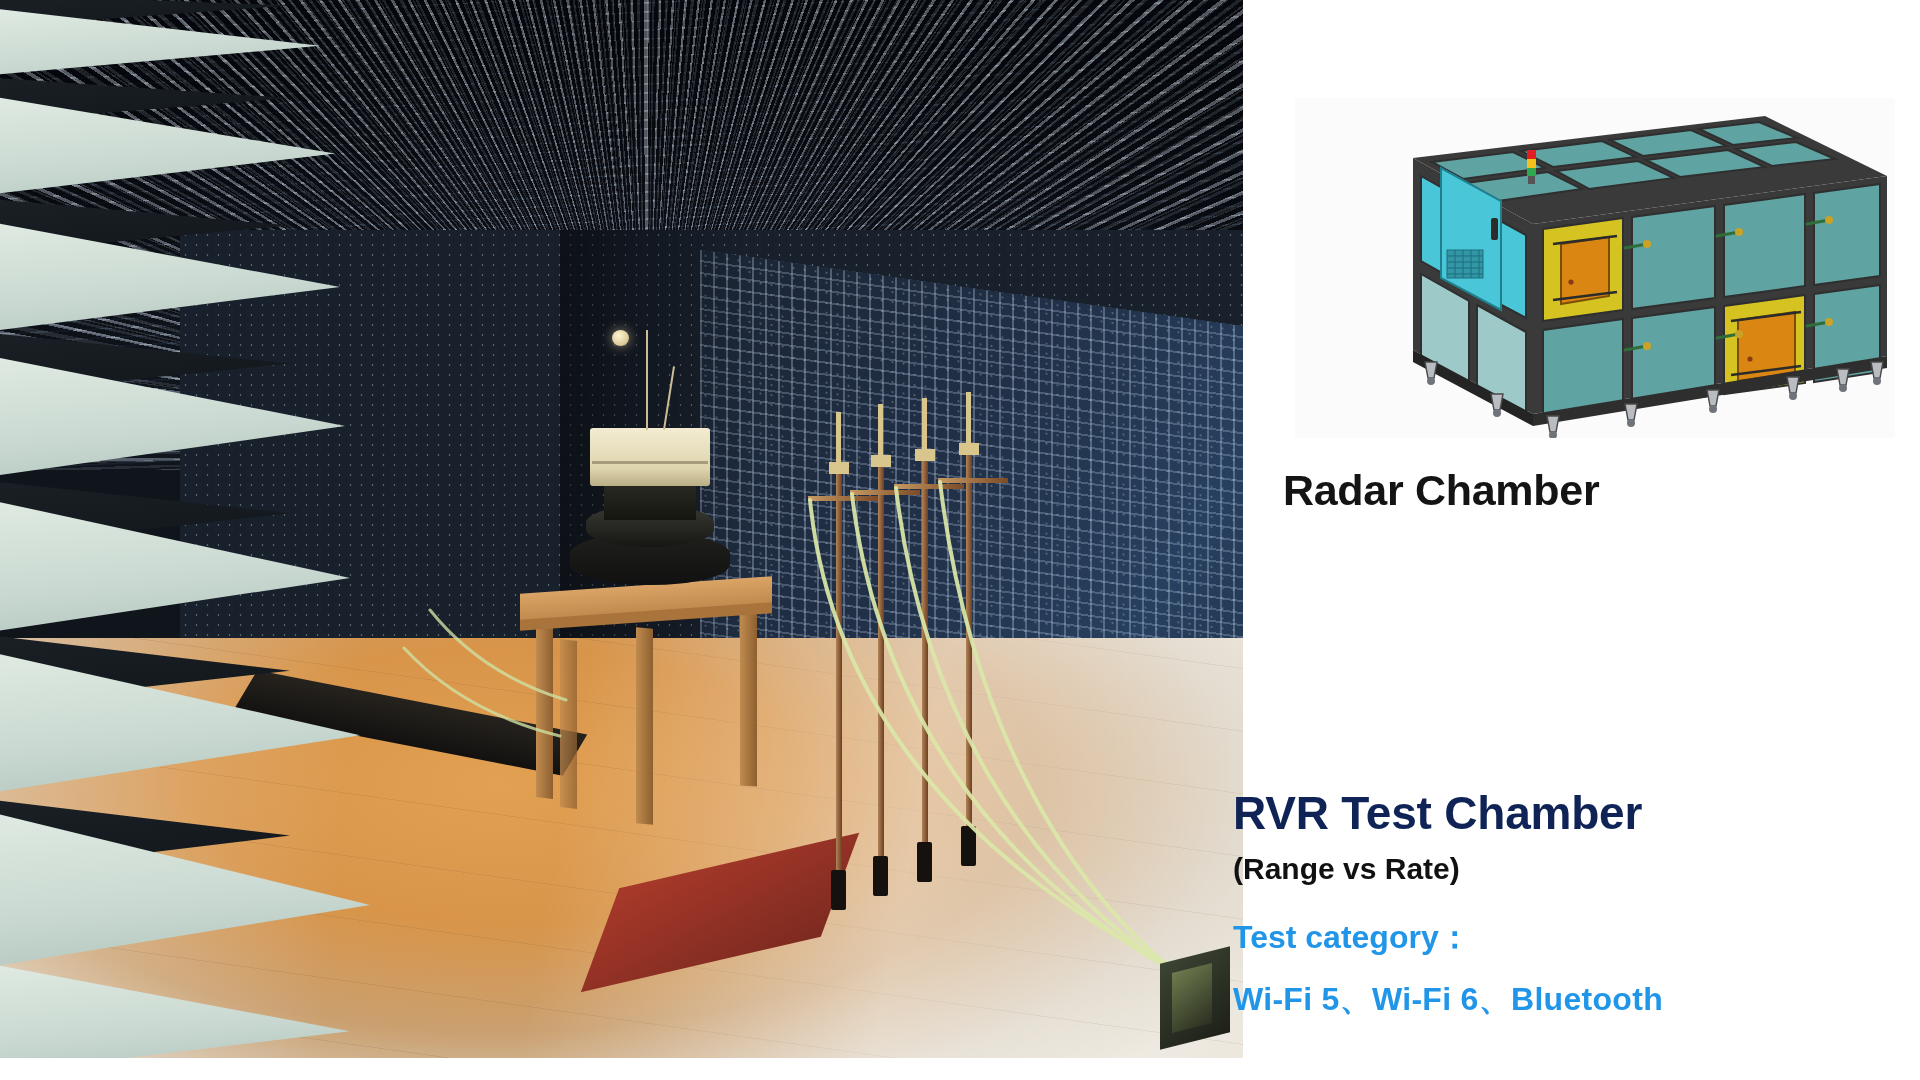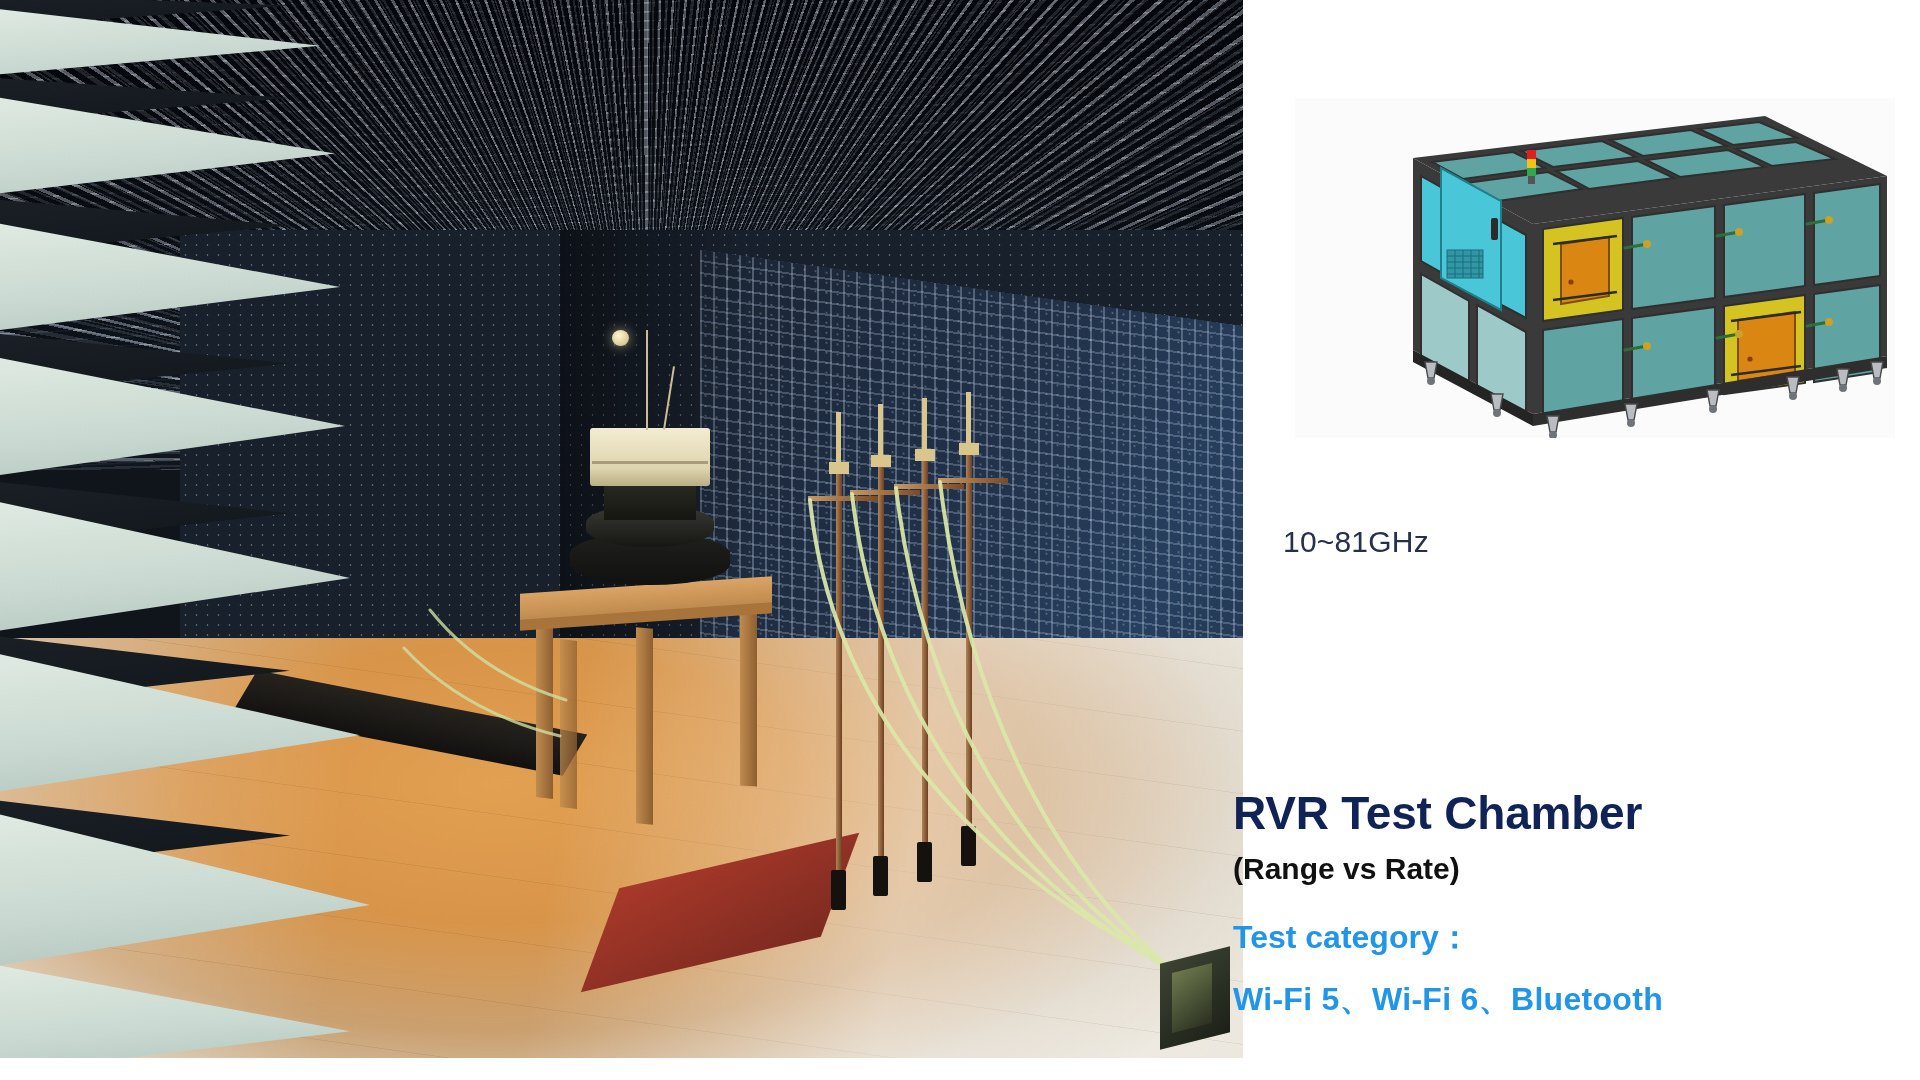--- a/index.html
+++ b/index.html
@@ -360,21 +360,21 @@
           <circle cx="258" cy="337" r="4"></circle>
             <circle cx="336" cy="325" r="4"></circle>
           <circle cx="418" cy="311" r="4"></circle>
             <circle cx="498" cy="298" r="4"></circle>
           <circle cx="548" cy="290" r="4"></circle>
             <circle cx="582" cy="283" r="4"></circle>
         </g>
       </svg>
     </div>
 
-    <div class="sub1">10~81GHz</div>
+    <div class="hdr1">Radar Chamber</div>
 
     <div class="hdr2">RVR Test Chamber</div>
     <div class="sub2">(Range vs Rate)</div>
     <div class="cat">Test category：</div>
     <div class="tags">Wi-Fi 5、Wi-Fi 6、Bluetooth</div>
   </div>
 
 </div>
 
 </body></html>

